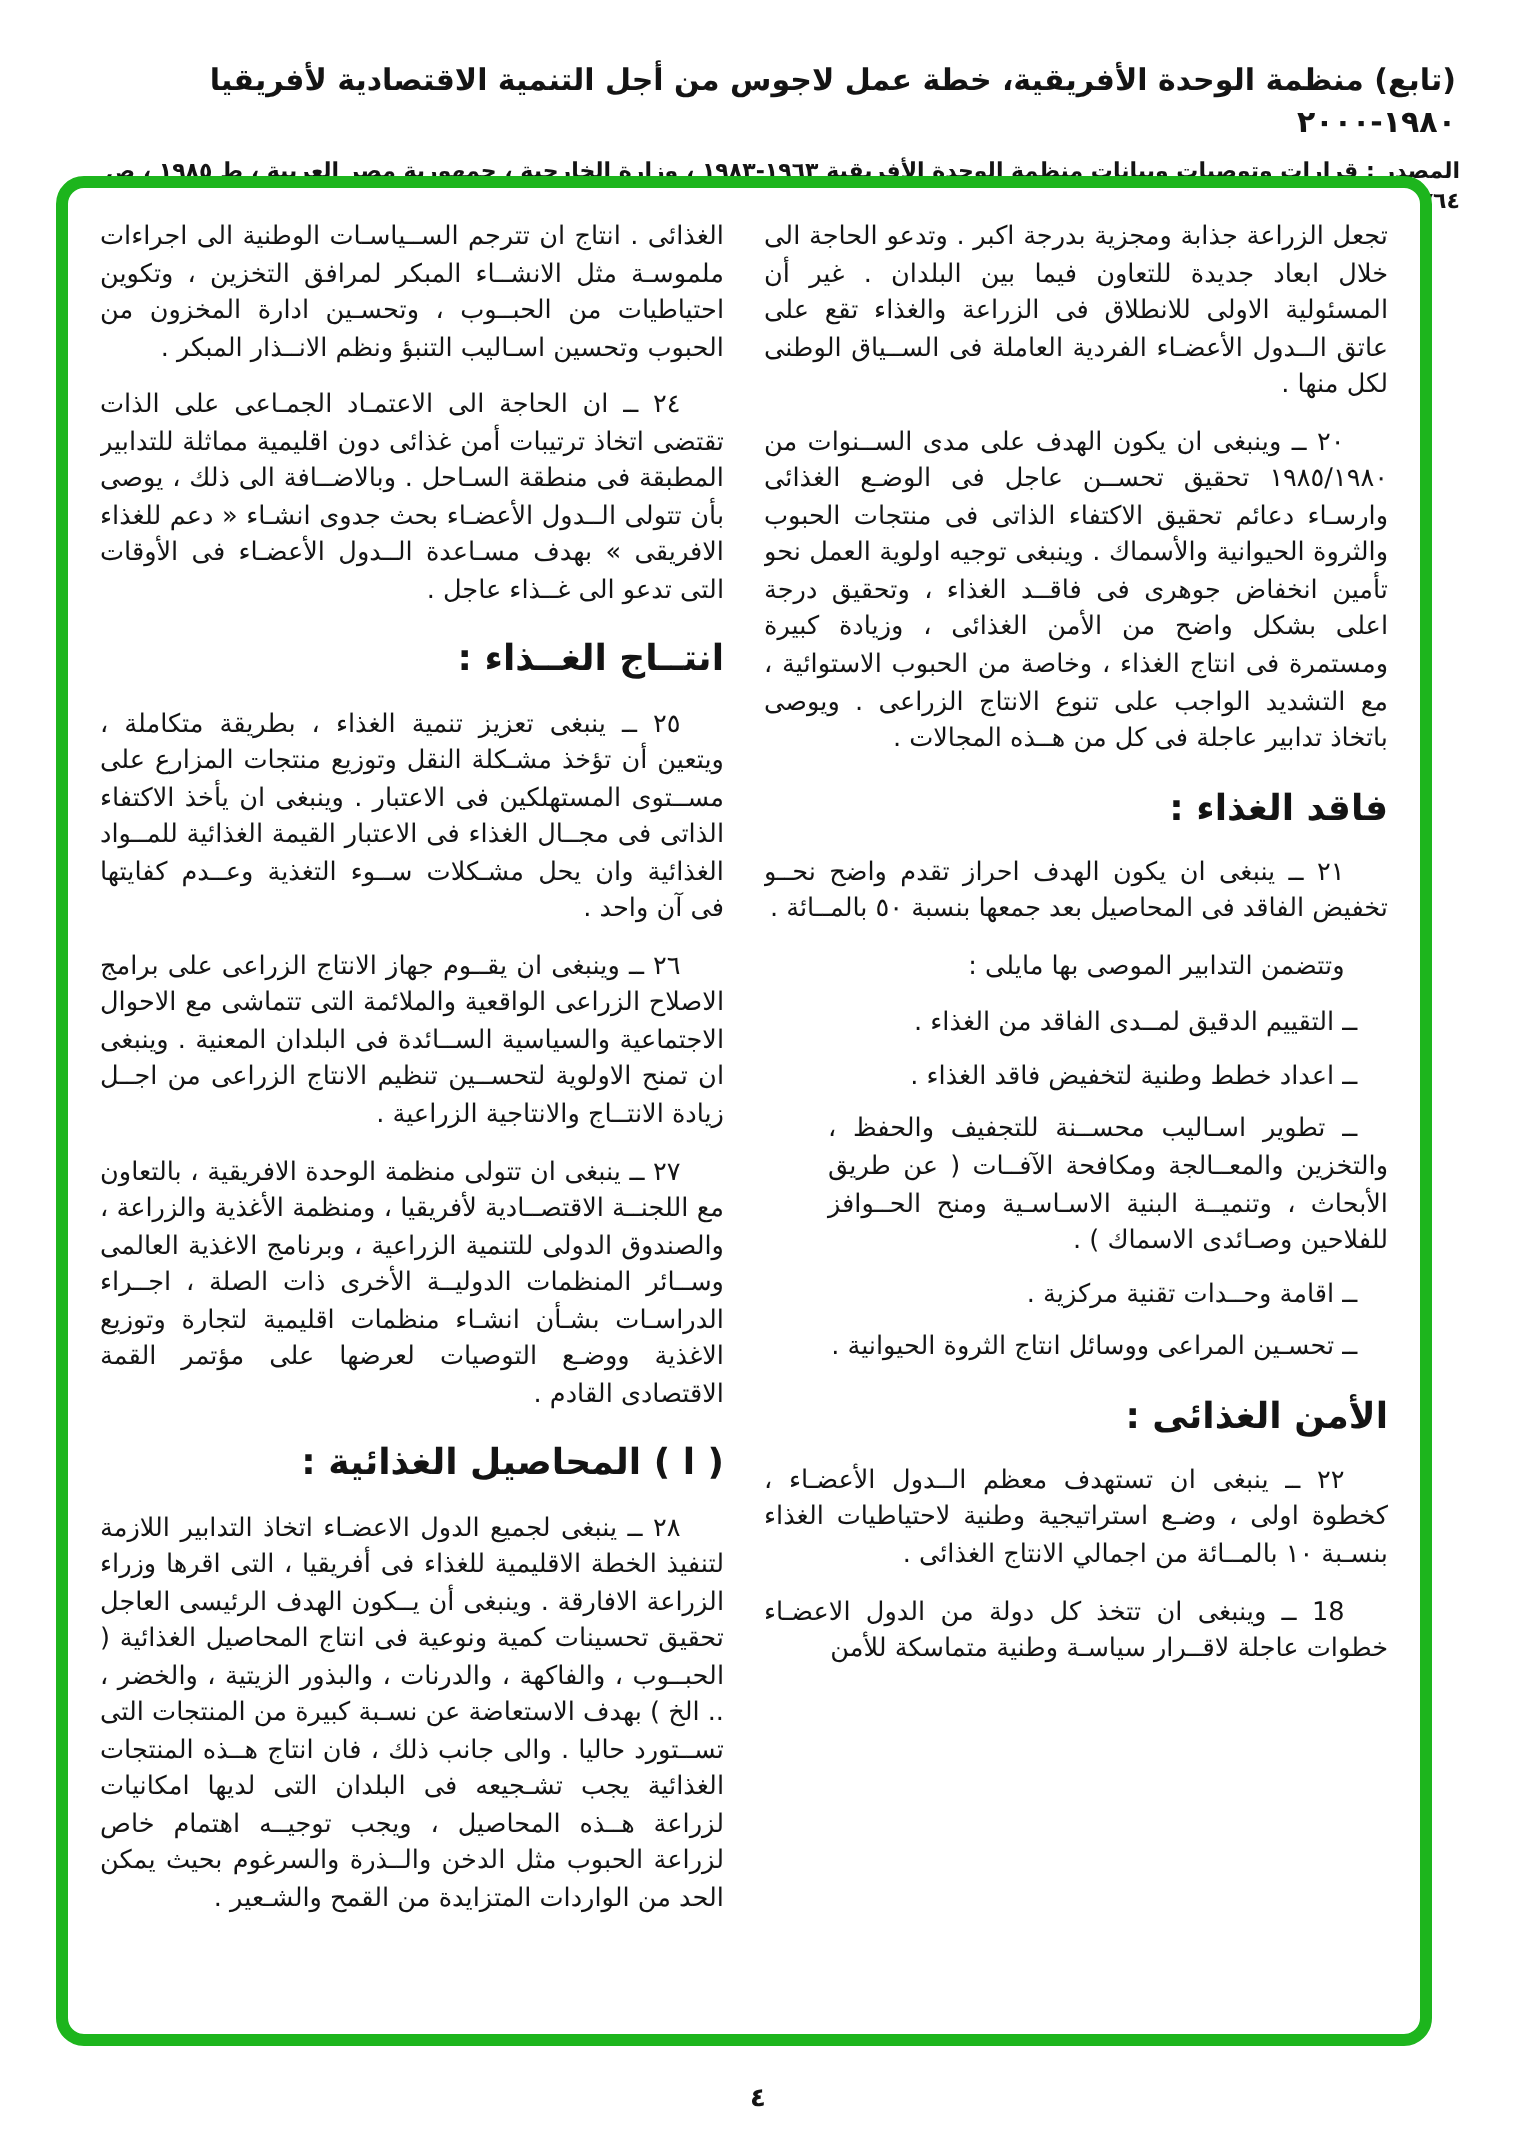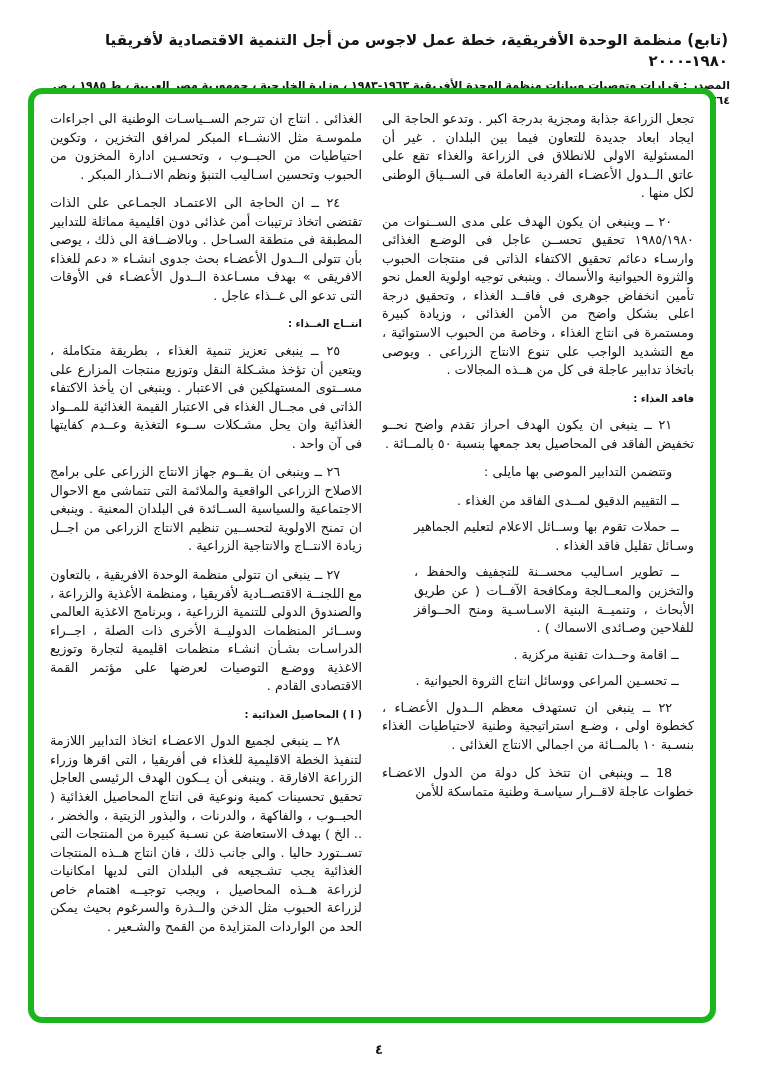--- a/index.html
+++ b/index.html
@@ -55,21 +55,21 @@
     line-height:1.45;
     text-align:justify;
     overflow:hidden;
   }
   .block{margin:0 0 10px 0;}
   .block.cont{text-indent:0;}
   .block.p{text-indent:1.7em;}
   .block.b{text-indent:1.2em;margin-bottom:8px;margin-left:32px;}
   .block.h{
     font-weight:bold;
-    font-size:10px;
+    font-size:18px;
     text-indent:0;
     margin:12px 0 10px 0;
     text-align:right;
   }
   .page-number{
     position:absolute;
     left:0; right:0;
     top:1042px;
     text-align:center;
     font-size:13px;
@@ -80,30 +80,31 @@
 <body>
 
 <div class="header">
   <div class="title-line">(تابع) منظمة الوحدة الأفريقية، خطة عمل لاجوس من أجل التنمية الاقتصادية لأفريقيا ١٩٨٠-٢٠٠٠</div>
   <div class="source-line">المصدر : قرارات وتوصيات وبيانات منظمة الوحدة الأفريقية ١٩٦٣-١٩٨٣ ، وزارة الخارجية ، جمهورية مصر العربية ، ط ١٩٨٥ ، ص ٧٦٤-٤٤٣</div>
 </div>
 
 <div class="frame" style="border-color: rgb(29, 181, 29);">
   <div class="columns">
     <div class="col" id="right-col">
-        <div class="block cont">تجعل الزراعة جذابة ومجزية بدرجة اكبر . وتدعو الحاجة الى ايجاد ابعاد جديدة للتعاون فيما بين البلدان . غير أن المسئولية الاولى للانطلاق فى الزراعة والغذاء تقع على عاتق الــدول الأعضـاء الفردية العاملة فى الســياق الوطنى لكل منها .</div>
+        <div class="block cont">تجعل الزراعة جذابة ومجزية بدرجة اكبر . وتدعو الحاجة الى خلال ابعاد جديدة للتعاون فيما بين البلدان . غير أن المسئولية الاولى للانطلاق فى الزراعة والغذاء تقع على عاتق الــدول الأعضـاء الفردية العاملة فى الســياق الوطنى لكل منها .</div>
         <div class="block p">٢٠ ــ وينبغى ان يكون الهدف على مدى الســنوات من ١٩٨٥/١٩٨٠ تحقيق تحســن عاجل فى الوضـع الغذائى وارسـاء دعائم تحقيق الاكتفاء الذاتى فى منتجات الحبوب والثروة الحيوانية والأسماك . وينبغى توجيه اولوية العمل نحو تأمين انخفاض جوهرى فى فاقــد الغذاء ، وتحقيق درجة اعلى بشكل واضح من الأمن الغذائى ، وزيادة كبيرة ومستمرة فى انتاج الغذاء ، وخاصة من الحبوب الاستوائية ، مع التشديد الواجب على تنوع الانتاج الزراعى . ويوصى باتخاذ تدابير عاجلة فى كل من هــذه المجالات .</div>
         <div class="block h">فاقد الغذاء :</div>
         <div class="block p">٢١ ــ ينبغى ان يكون الهدف احراز تقدم واضح نحــو تخفيض الفاقد فى المحاصيل بعد جمعها بنسبة ٥٠ بالمــائة .</div>
         <div class="block p">وتتضمن التدابير الموصى بها مايلى :</div>
         <div class="block b">ــ التقييم الدقيق لمــدى الفاقد من الغذاء .</div>
-        <div class="block b">ــ حملات تقوم بها وســائل الاعلام لتعليم الجماهير وسـائل تقليل فاقد الغذاء .</div>
+        <div class="block b">ــ اعداد خطط وطنية لتخفيض فاقد الغذاء .</div>
         <div class="block b">ــ تطوير اسـاليب محســنة للتجفيف والحفظ ، والتخزين والمعــالجة ومكافحة الآفــات ( عن طريق الأبحاث ، وتنميــة البنية الاسـاسـية ومنح الحــوافز للفلاحين وصـائدى الاسماك ) .</div>
         <div class="block b">ــ اقامة وحــدات تقنية مركزية .</div>
         <div class="block b">ــ تحسـين المراعى ووسائل انتاج الثروة الحيوانية .</div>
+        <div class="block h">الأمن الغذائى :</div>
         <div class="block p">٢٢ ــ ينبغى ان تستهدف معظم الــدول الأعضـاء ، كخطوة اولى ، وضـع استراتيجية وطنية لاحتياطيات الغذاء بنسـبة ١٠ بالمــائة من اجمالي الانتاج الغذائى .</div>
         <div class="block p">18 ــ وينبغى ان تتخذ كل دولة من الدول الاعضـاء خطوات عاجلة لاقــرار سياسـة وطنية متماسكة للأمن</div>
       </div>
     <div class="col" id="left-col">
         <div class="block cont">الغذائى . انتاج ان تترجم الســياسـات الوطنية الى اجراءات ملموسـة مثل الانشــاء المبكر لمرافق التخزين ، وتكوين احتياطيات من الحبــوب ، وتحسـين ادارة المخزون من الحبوب وتحسين اسـاليب التنبؤ ونظم الانــذار المبكر .</div>
         <div class="block p">٢٤ ــ ان الحاجة الى الاعتمـاد الجمـاعى على الذات تقتضى اتخاذ ترتيبات أمن غذائى دون اقليمية مماثلة للتدابير المطبقة فى منطقة السـاحل . وبالاضــافة الى ذلك ، يوصى بأن تتولى الــدول الأعضـاء بحث جدوى انشـاء « دعم للغذاء الافريقى » بهدف مسـاعدة الــدول الأعضـاء فى الأوقات التى تدعو الى غــذاء عاجل .</div>
         <div class="block h">انتــاج الغــذاء :</div>
         <div class="block p">٢٥ ــ ينبغى تعزيز تنمية الغذاء ، بطريقة متكاملة ، ويتعين أن تؤخذ مشـكلة النقل وتوزيع منتجات المزارع على مســتوى المستهلكين فى الاعتبار . وينبغى ان يأخذ الاكتفاء الذاتى فى مجــال الغذاء فى الاعتبار القيمة الغذائية للمــواد الغذائية وان يحل مشـكلات ســوء التغذية وعــدم كفايتها فى آن واحد .</div>
         <div class="block p">٢٦ ــ وينبغى ان يقــوم جهاز الانتاج الزراعى على برامج الاصلاح الزراعى الواقعية والملائمة التى تتماشى مع الاحوال الاجتماعية والسياسية الســائدة فى البلدان المعنية . وينبغى ان تمنح الاولوية لتحســين تنظيم الانتاج الزراعى من اجــل زيادة الانتــاج والانتاجية الزراعية .</div>
         <div class="block p">٢٧ ــ ينبغى ان تتولى منظمة الوحدة الافريقية ، بالتعاون مع اللجنــة الاقتصــادية لأفريقيا ، ومنظمة الأغذية والزراعة ، والصندوق الدولى للتنمية الزراعية ، وبرنامج الاغذية العالمى وســائر المنظمات الدوليــة الأخرى ذات الصلة ، اجــراء الدراسـات بشـأن انشـاء منظمات اقليمية لتجارة وتوزيع الاغذية ووضـع التوصيات لعرضها على مؤتمر القمة الاقتصادى القادم .</div>

